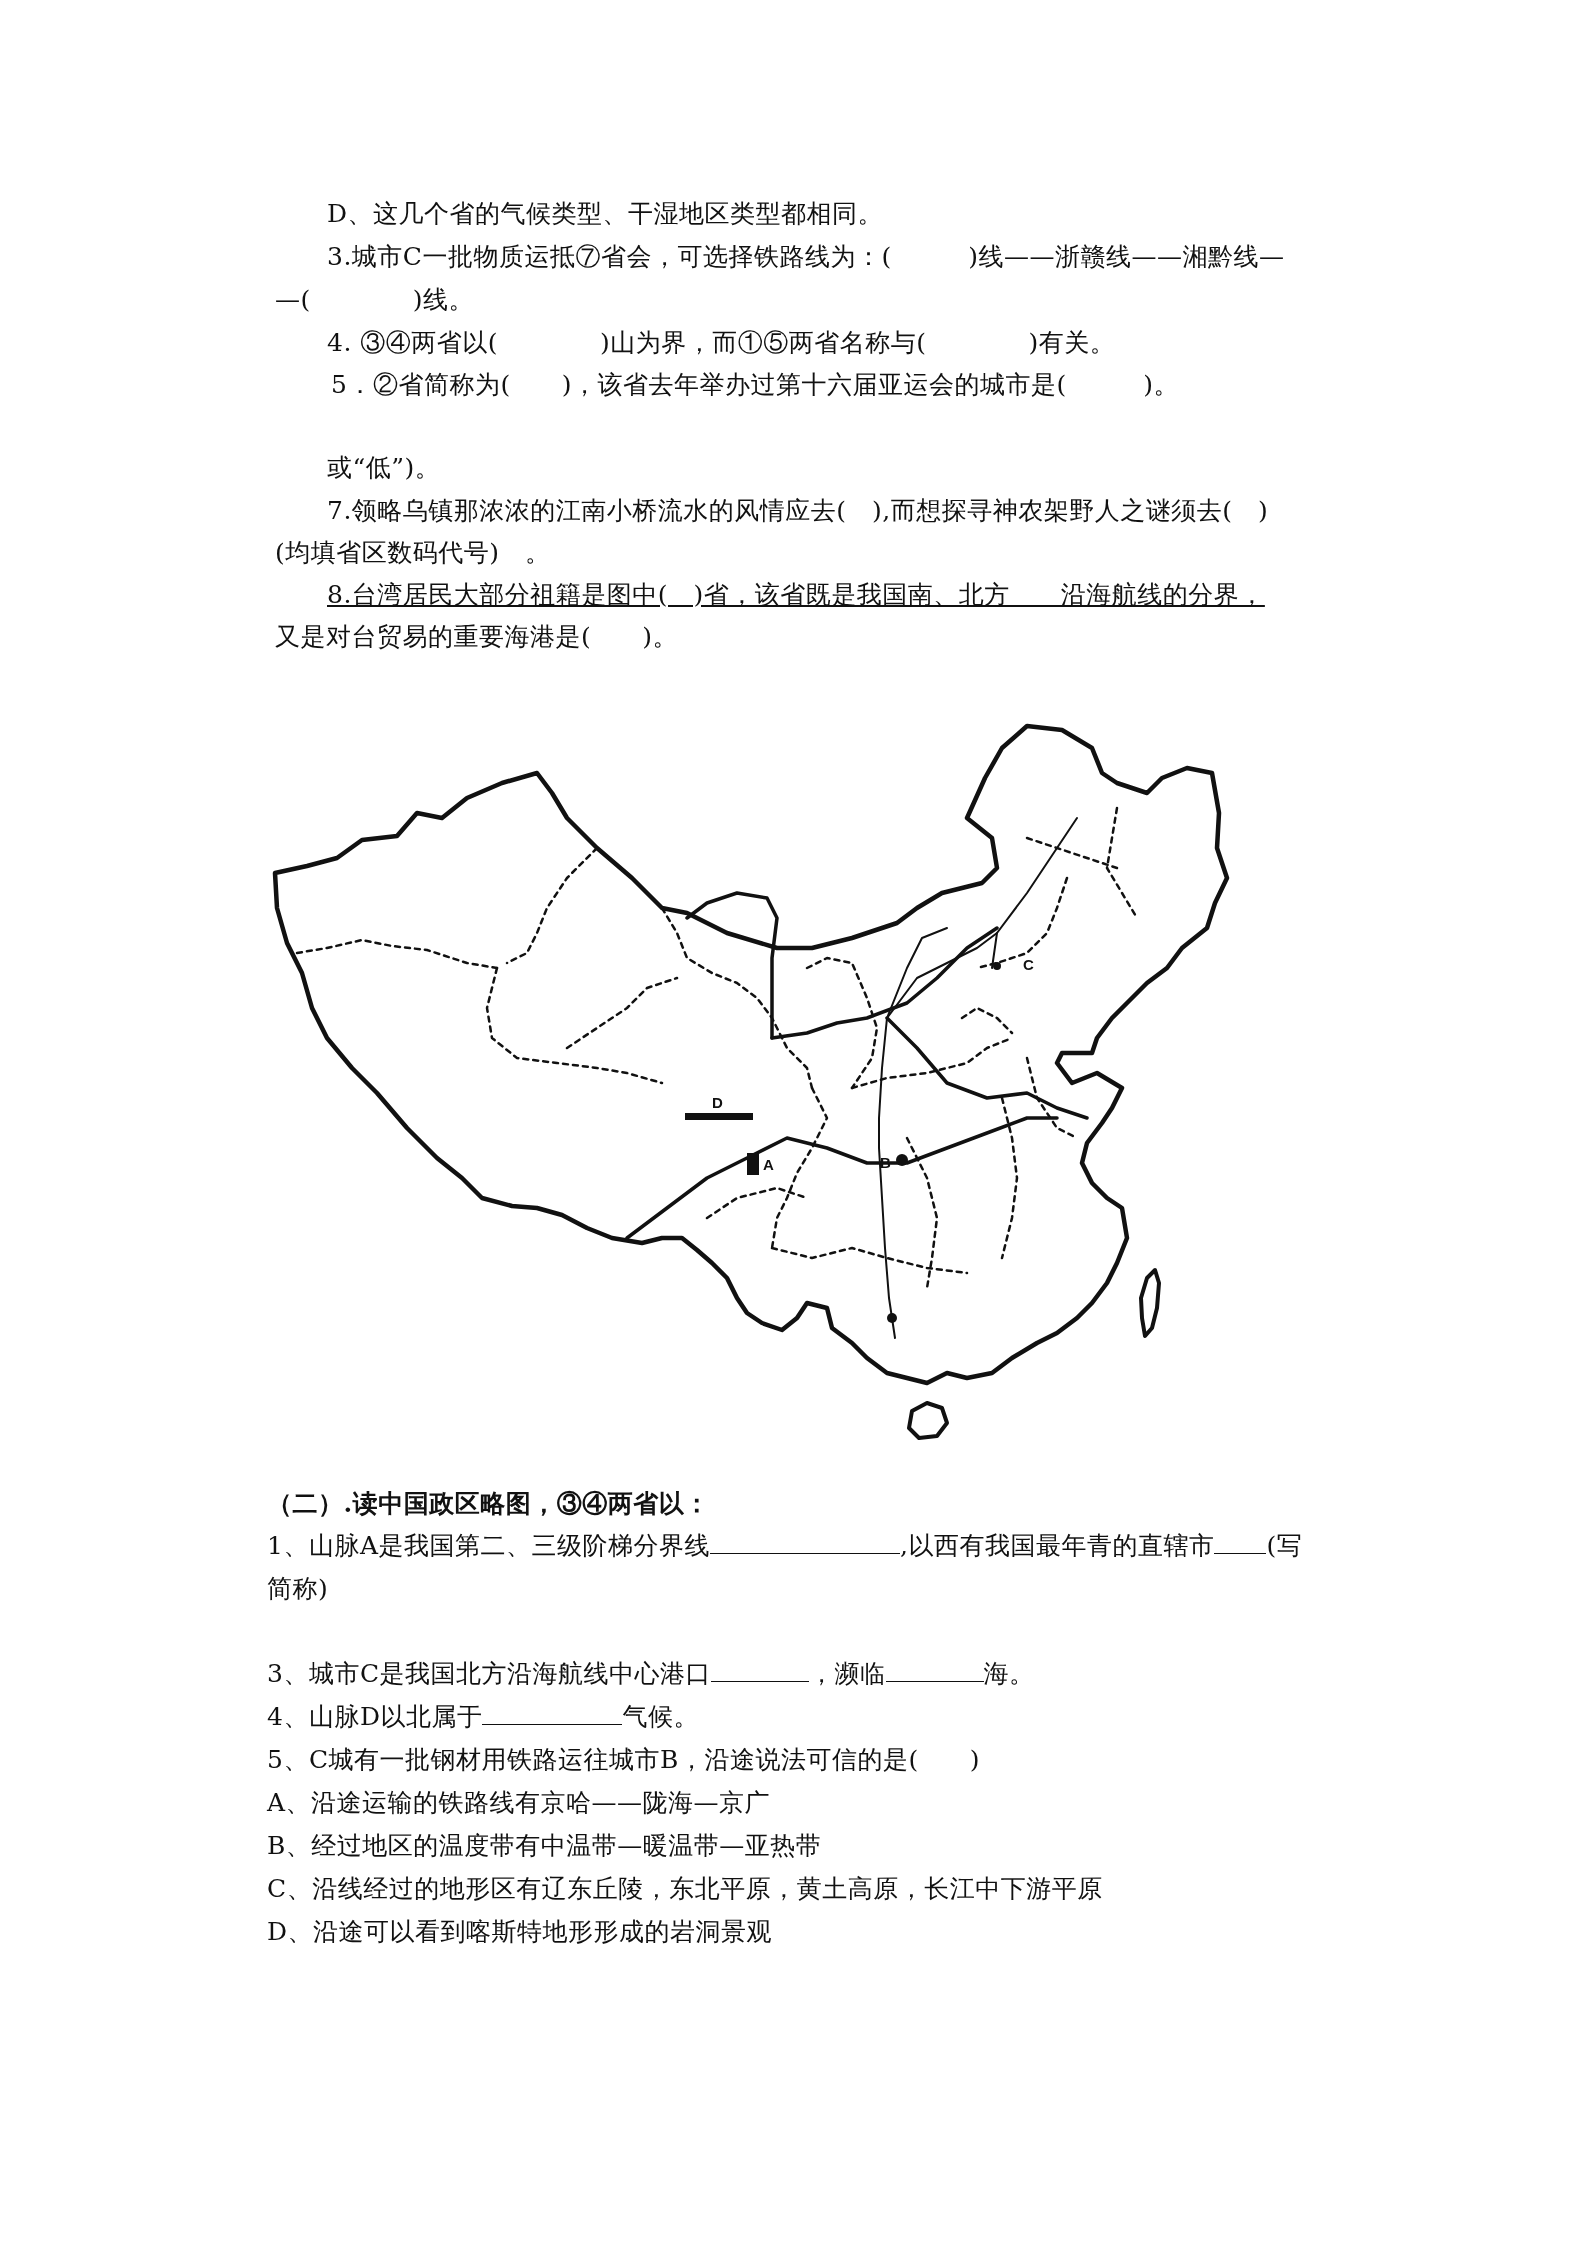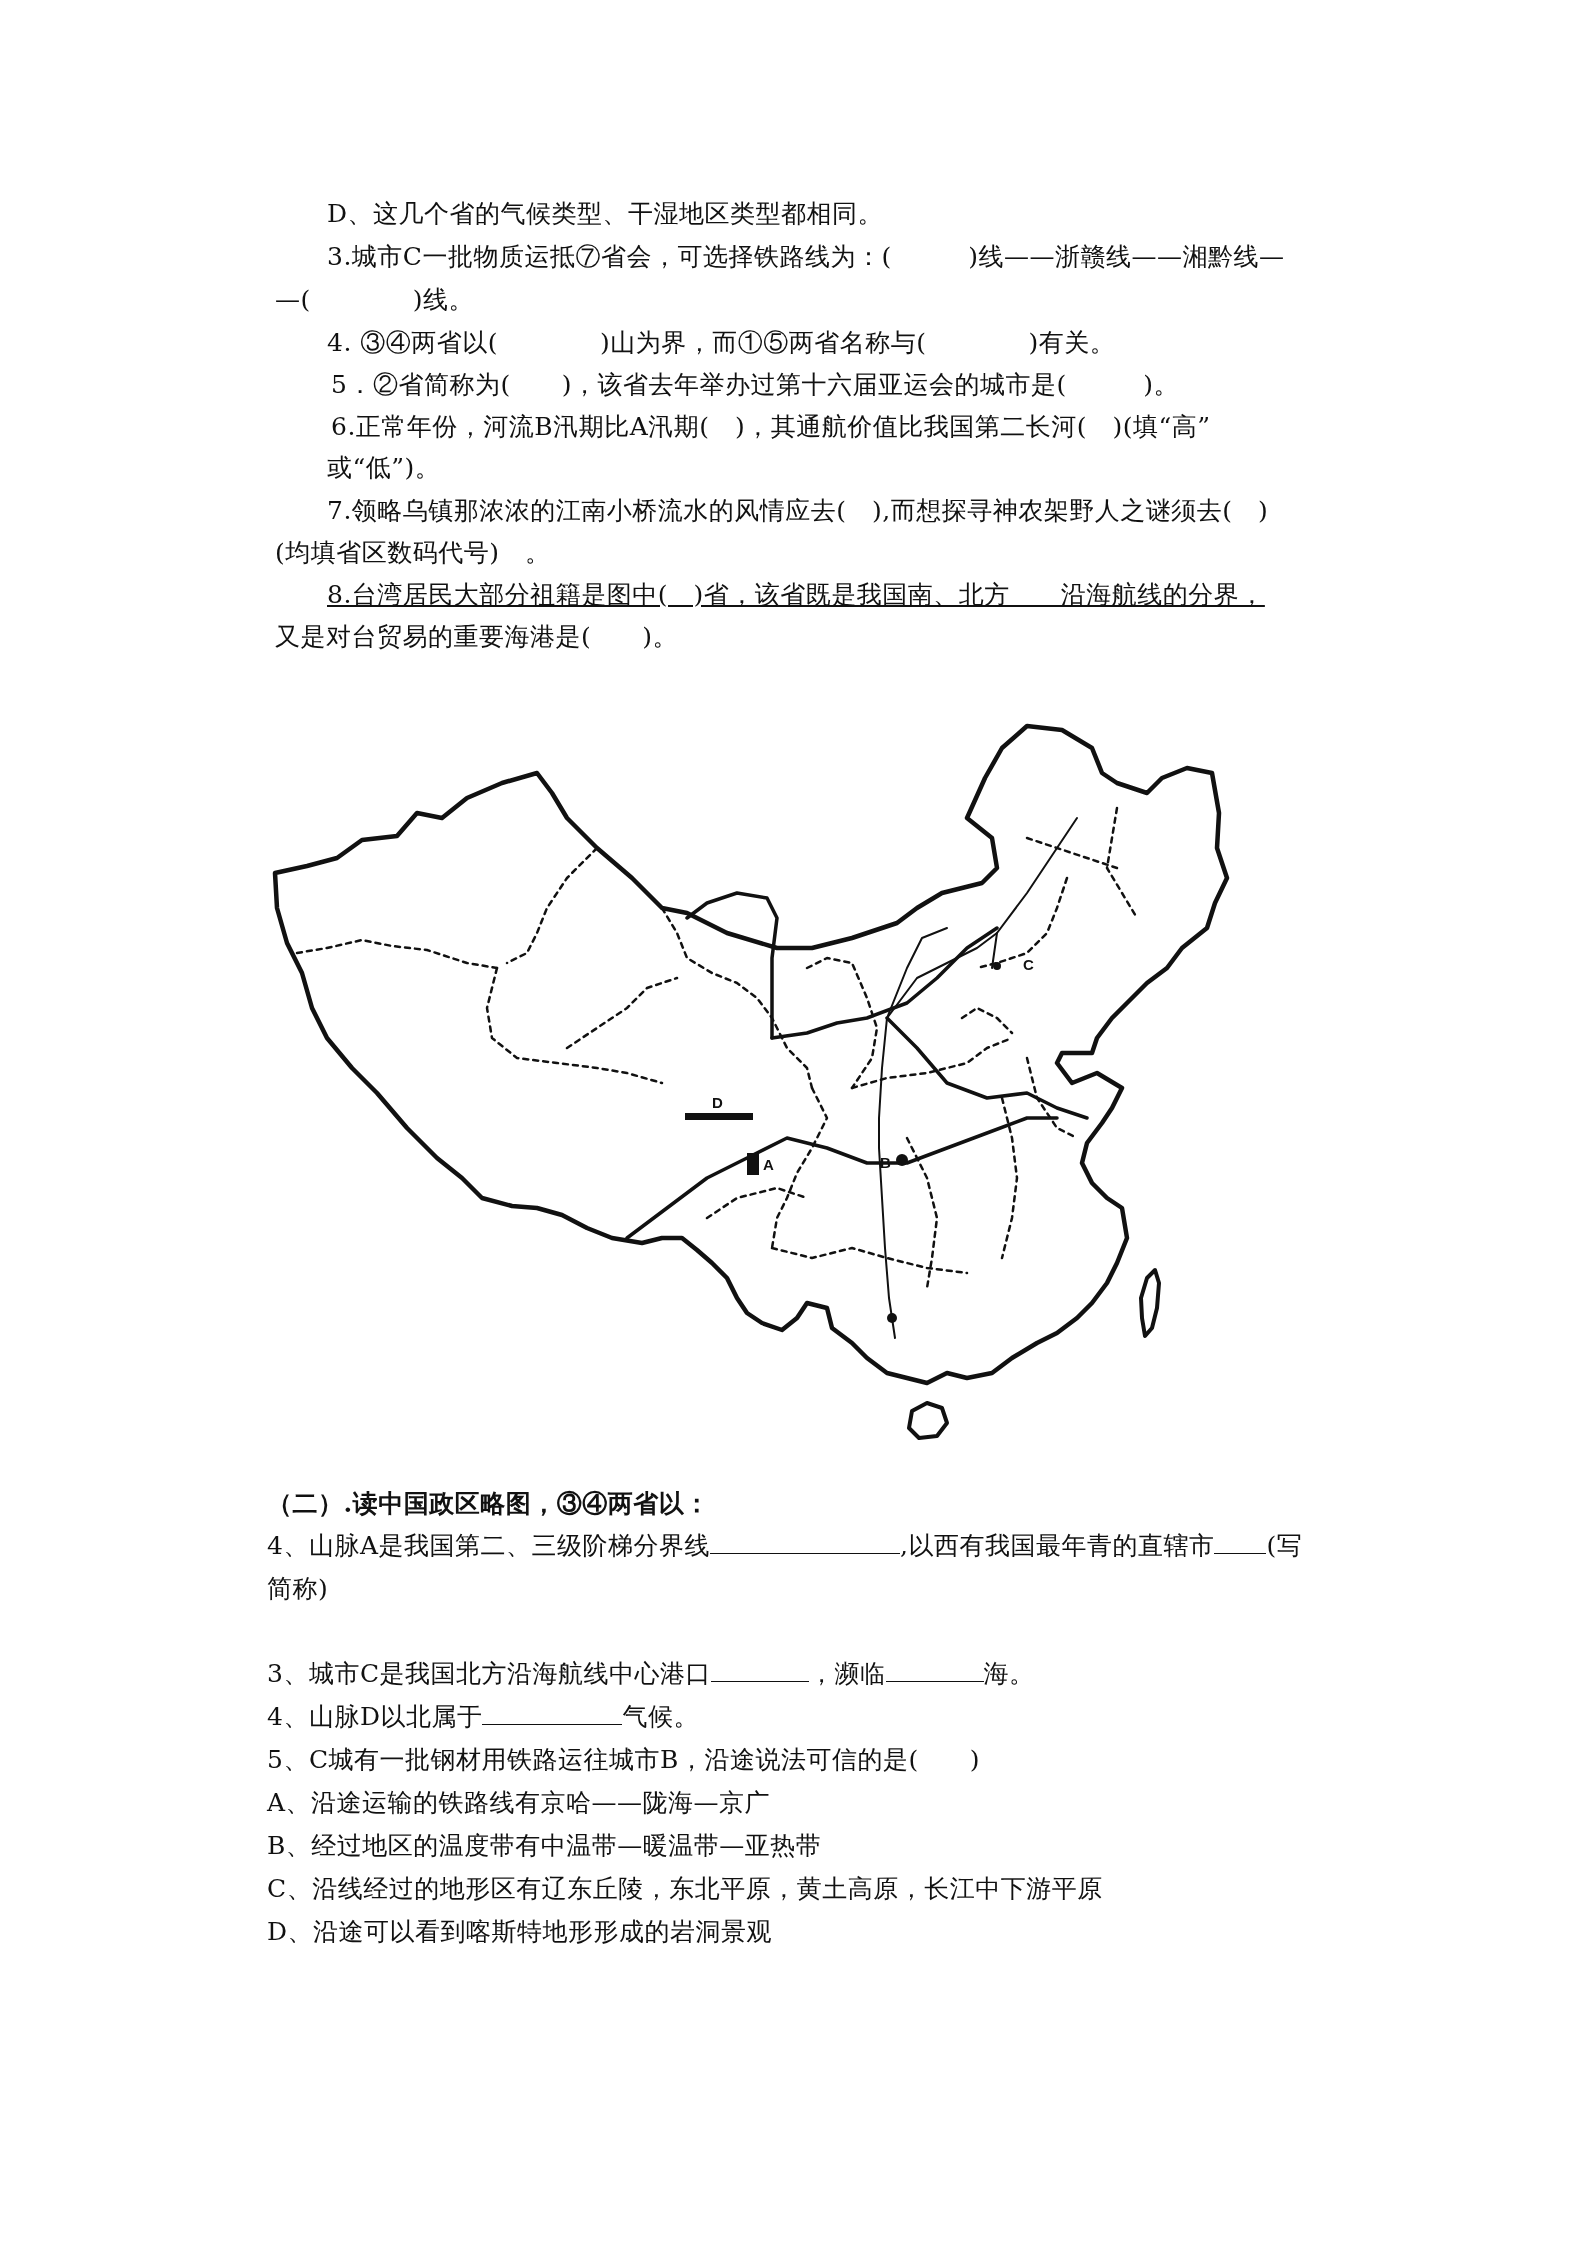--- a/index.html
+++ b/index.html
@@ -16,21 +16,20 @@
 </head>
 <body>
 
 <div class="page">
 
   <div class="line" style="left:296px; top:197px;">D、这几个省的气候类型、干湿地区类型都相同。</div>
   <div class="line" style="left:296px; top:240px;">3.城市C一批物质运抵⑦省会，可选择铁路线为：(　　　)线——浙赣线——湘黔线—</div>
   <div class="line" style="left:244px; top:283px;">—(　　　　)线。</div>
   <div class="line" style="left:296px; top:326px;">4. ③④两省以(　　　　)山为界，而①⑤两省名称与(　　　　)有关。</div>
   <div class="line" style="left:300px; top:368px;">5．②省简称为(　　)，该省去年举办过第十六届亚运会的城市是(　　　)。</div>
-  <div class="line" style="left:300px; top:410px;">6.正常年份，河流B汛期比A汛期(　)，其通航价值比我国第二长河(　)(填“高”</div>
   <div class="line" style="left:296px; top:451px;">或“低”)。</div>
   <div class="line" style="left:296px; top:494px;">7.领略乌镇那浓浓的江南小桥流水的风情应去(　),而想探寻神农架野人之谜须去(　)</div>
   <div class="line" style="left:244px; top:536px;">(均填省区数码代号)　。</div>
   <div class="line" style="left:296px; top:578px;text-decoration:underline;">8.台湾居民大部分祖籍是图中(　)省，该省既是我国南、北方　　沿海航线的分界，</div>
   <div class="line" style="left:244px; top:620px;">又是对台贸易的重要海港是(　　)。</div>
 
   <div class="map">
     <svg viewBox="0 0 990 760" xmlns="http://www.w3.org/2000/svg">
       <g fill="none" stroke="#111" stroke-linejoin="round" stroke-linecap="round">
 
@@ -85,21 +84,21 @@
       <text class="maplabel" x="445" y="390">D</text>
       <text class="maplabel" x="496" y="452">A</text>
       <text class="maplabel" x="613" y="450">B</text>
       <text class="maplabel" x="756" y="252">C</text>
     </svg>
   </div>
 
   <div class="line bold" style="left:236px; top:1487px;">（二）.读中国政区略图，③④两省以：</div>
 
   <div class="line" style="left:236px; top:1529px;">
-    <span>4、山脉A是我国第二、三级阶梯分界线</span><span class="blank" style="width:190px;"></span><span>,以西有我国最年青的直辖市</span><span class="blank" style="width:52px;"></span><span>(写</span>
+    <span>1、山脉A是我国第二、三级阶梯分界线</span><span class="blank" style="width:190px;"></span><span>,以西有我国最年青的直辖市</span><span class="blank" style="width:52px;"></span><span>(写</span>
   </div>
   <div class="line" style="left:236px; top:1572px;">简称)</div>
 
 
   <div class="line" style="left:236px; top:1657px;">
     <span>3、城市C是我国北方沿海航线中心港口</span><span class="blank" style="width:98px;"></span><span>，濒临</span><span class="blank" style="width:98px;"></span><span>海。</span>
   </div>
 
   <div class="line" style="left:236px; top:1700px;">
     <span>4、山脉D以北属于</span><span class="blank" style="width:140px;"></span><span>气候。</span>

